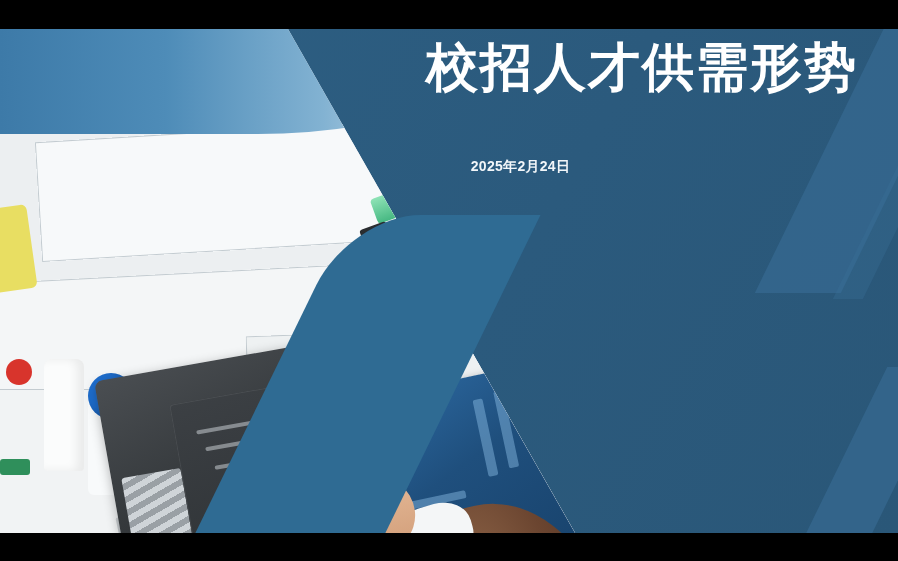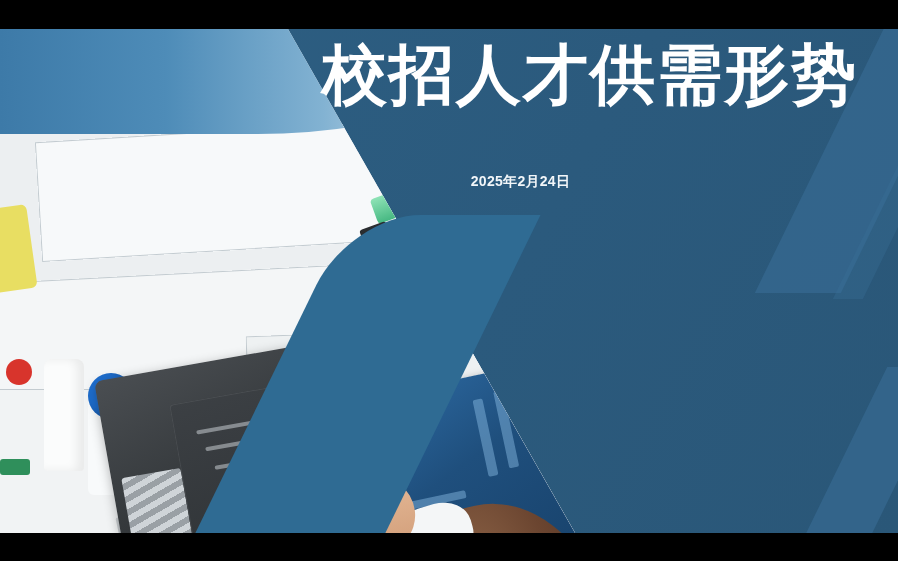--- a/index.html
+++ b/index.html
@@ -254,21 +254,21 @@
   .title-line1 {
     font-size: 54px;
     line-height: 1.08;
     font-weight: 400;
     letter-spacing: 1px;
     margin: 0;
     padding-top: 95px;
     color: #ffffff;
   }
   .title-line2 {
-    font-size: 65px;
+    font-size: 52px;
     line-height: 1.1;
     font-weight: 700;
     letter-spacing: 2px;
     margin: 0;
     padding-top: 10px;
     color: #ffffff;
   }
   .subtitle-group {
     margin-top: 60px;
     text-align: center;

